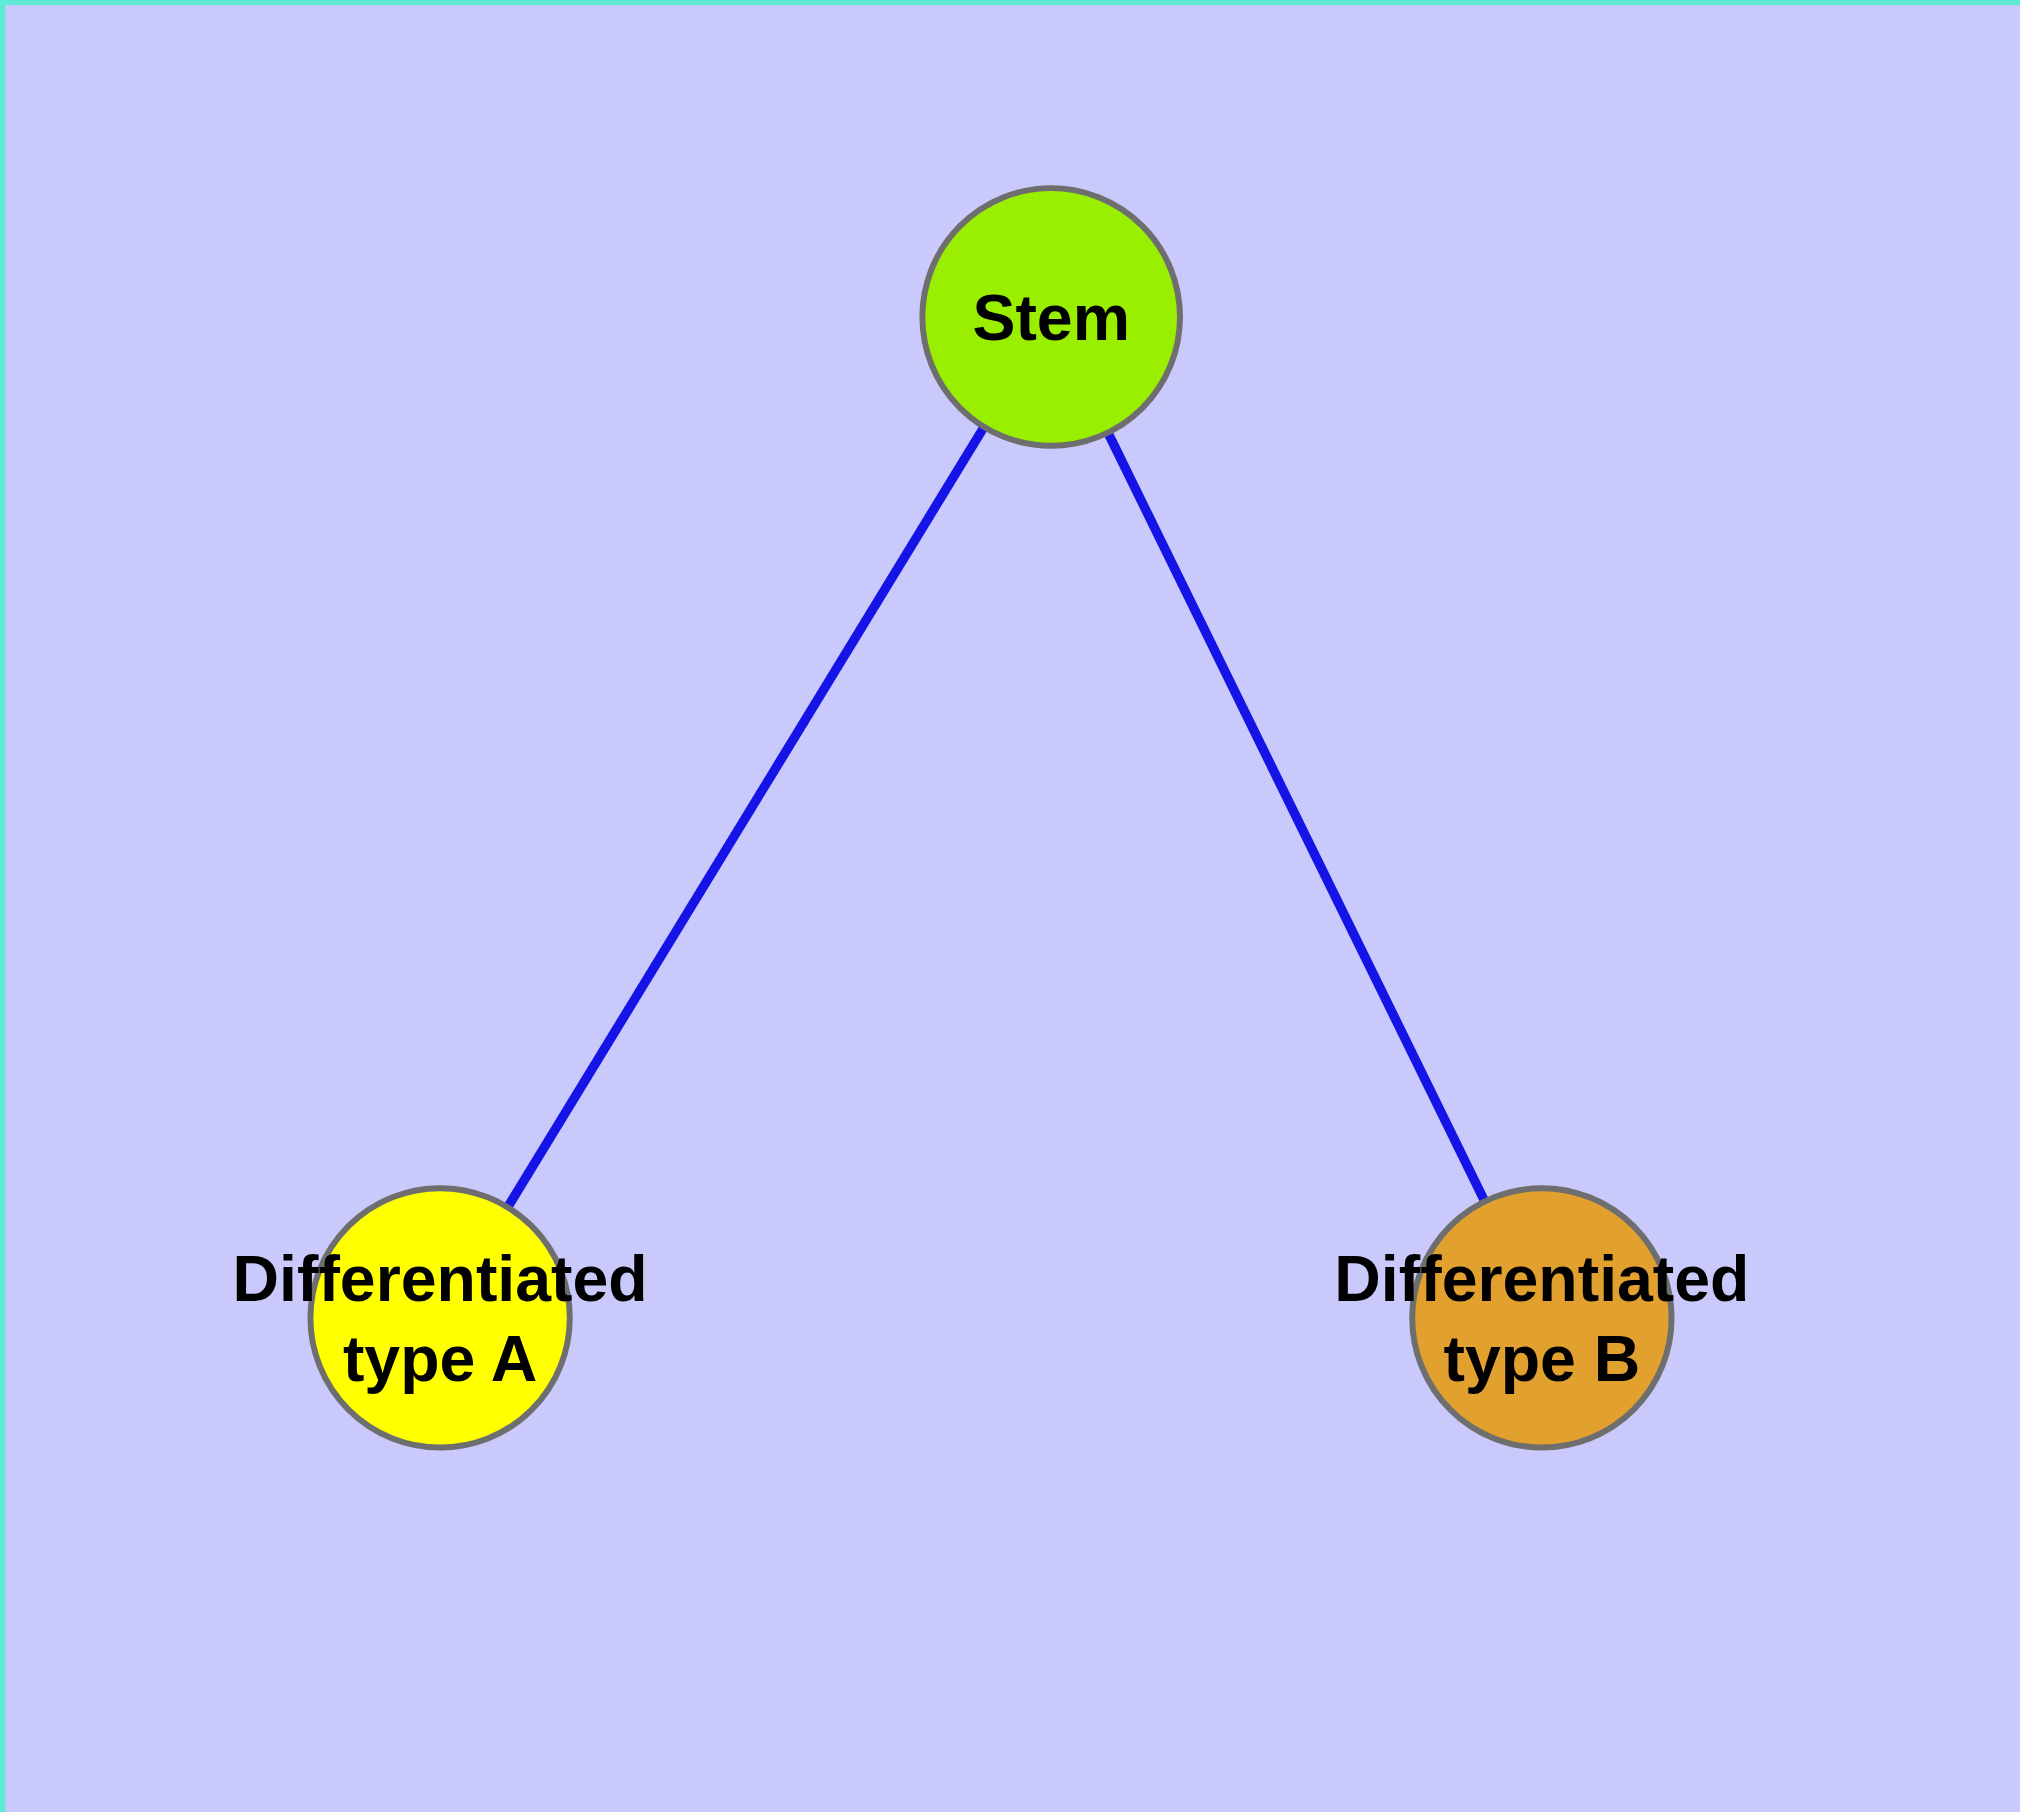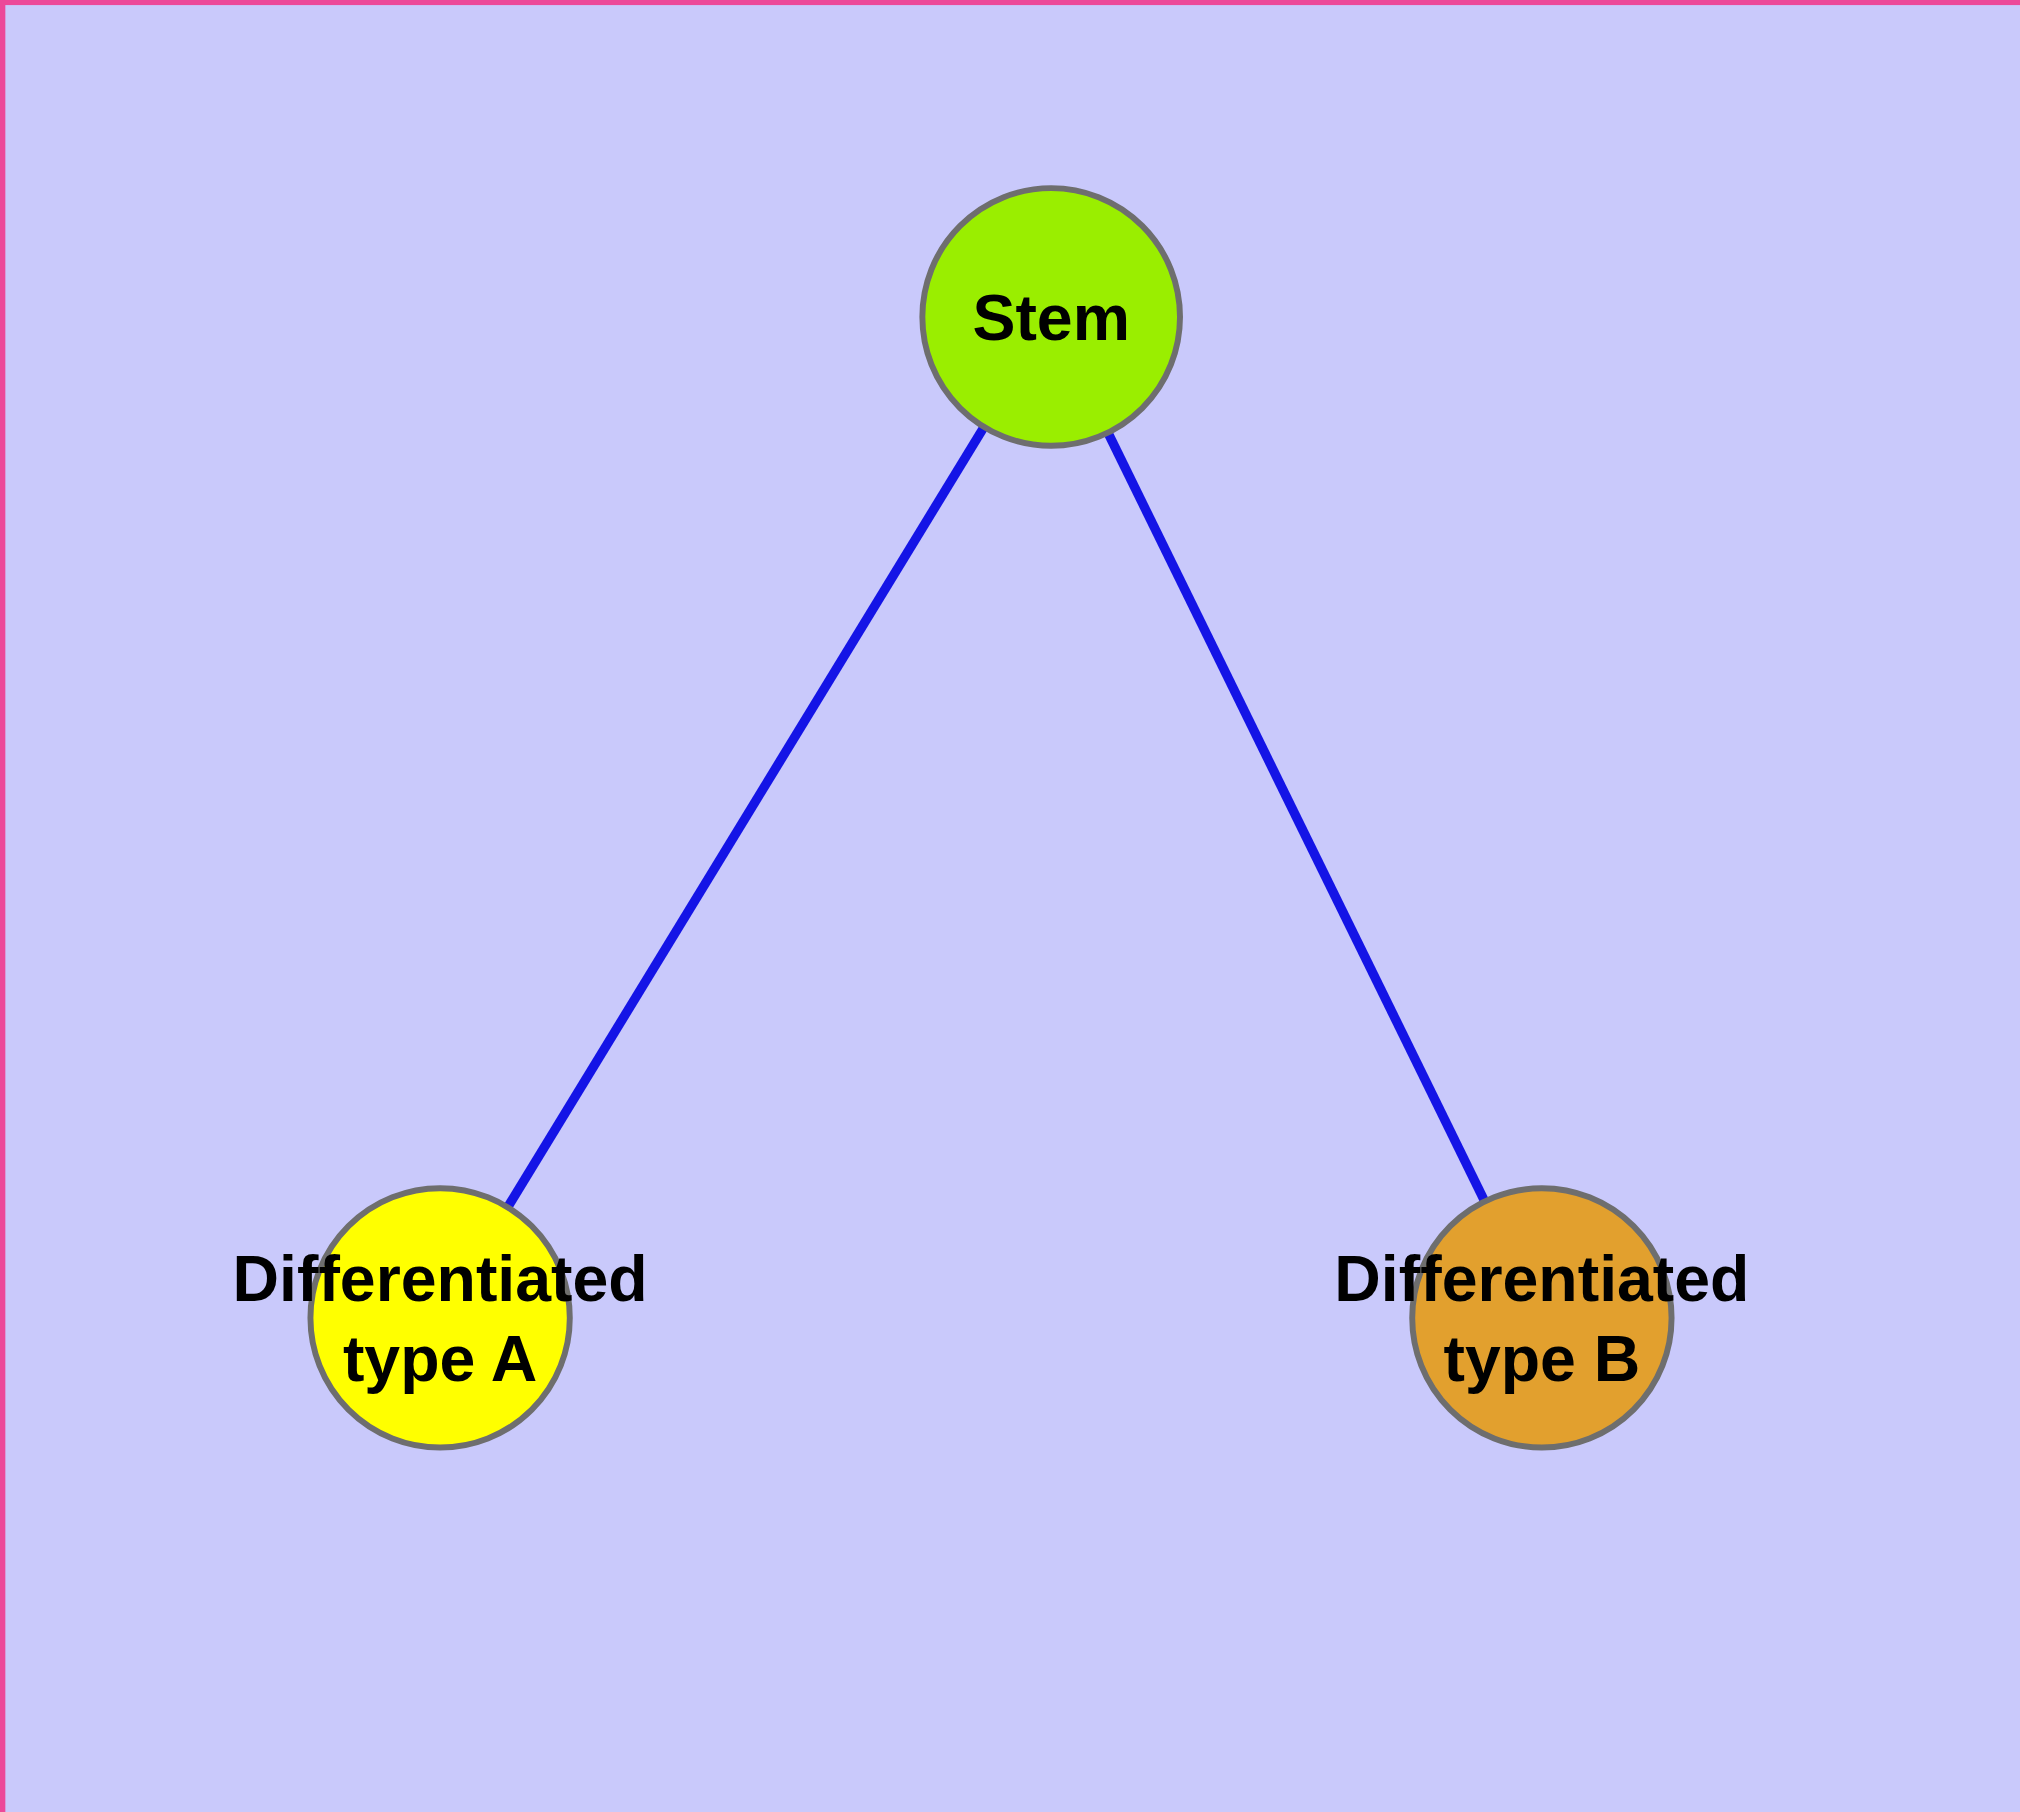--- a/index.html
+++ b/index.html
@@ -35,21 +35,21 @@
     font-family: "Liberation Sans", sans-serif;
     font-weight: bold;
     fill: #000000;
     text-anchor: middle;
     dominant-baseline: alphabetic;
   }
 </style>
 </head>
 <body>
 
-<div id="canvas" style="background: #ec4899;">
+<div id="canvas" style="background: #5eead4;">
   <svg id="graph-svg" viewBox="0 0 2384 2138">
     <rect id="bg-rect" x="6" y="6" width="2378" height="2132" fill="#c9c9fb"></rect>
 
     <g id="edges-layer">
       <line class="edge-line" id="edge-stem-to-diff-a" x1="1159.7552309547098" y1="505.4411542891648" x2="599.7658389741558" y2="1422.7053317219445" stroke="#1414e6" stroke-width="11"></line>
       <line class="edge-line" id="edge-stem-to-diff-b" x1="1307.7916152700411" y1="512.2761617166124" x2="1750.7681794359976" y2="1415.8259411293836" stroke="#1414e6" stroke-width="11"></line>
     </g>
 
     <g id="nodes-layer">
       <g id="node-stem">

